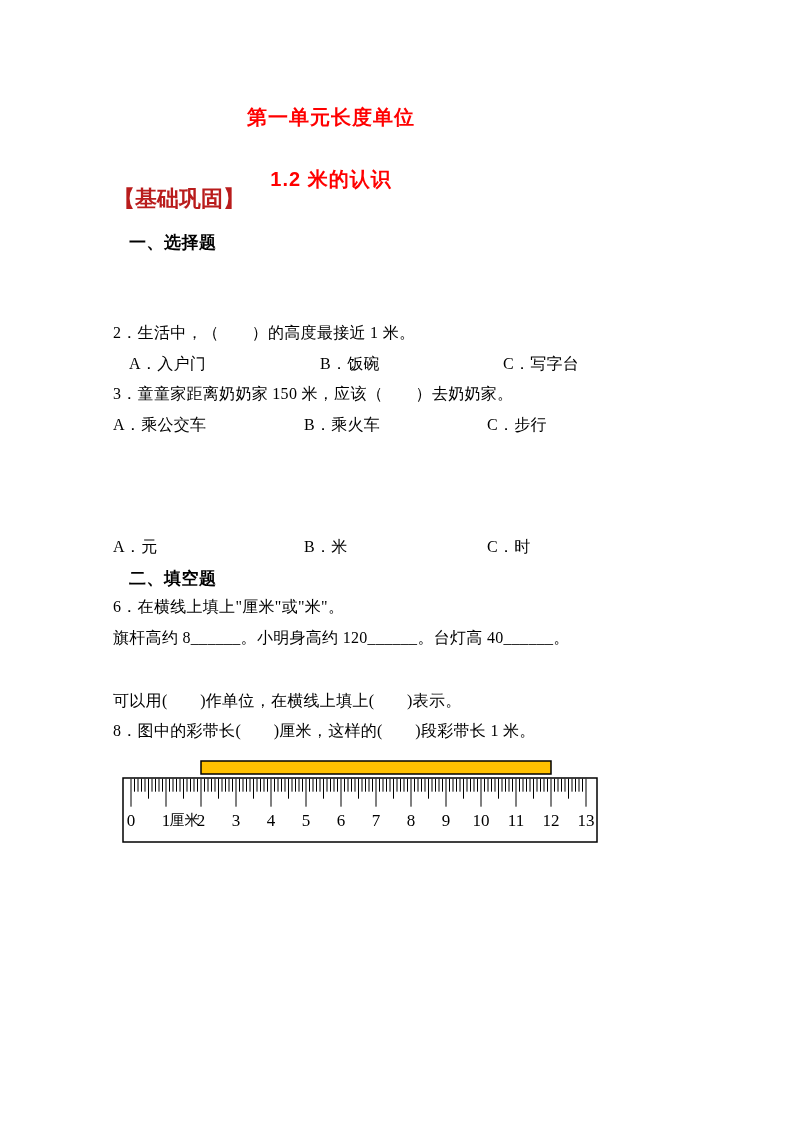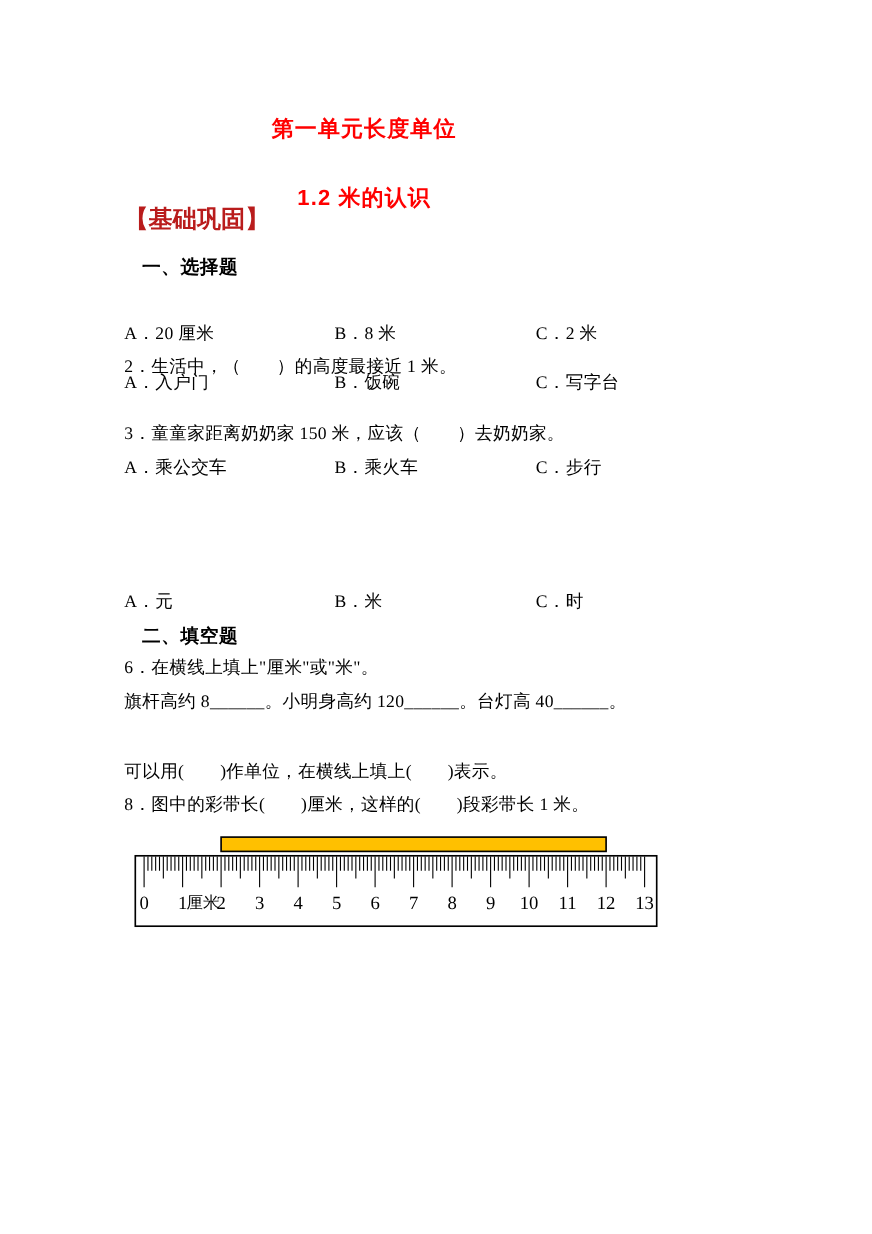--- a/index.html
+++ b/index.html
@@ -40,28 +40,23 @@
 <body>
 
 <div class="page">
 
   <div class="doc-title" style="top:104px;">第一单元长度单位</div>
   <div class="doc-title" style="top:166px;">1.2 米的认识</div>
   <div class="badge" style="top:184px;">【基础巩固】</div>
 
   <div class="sec-heading" style="top:231px;">一、选择题</div>
 
-  <div class="opts" style="top:293px;">
-    <span class="opt-a">A．20 厘米</span>
-    <span class="opt-b">B．8 米</span>
-    <span class="opt-c">C．2 米</span>
-  </div>
 
   <div class="line" style="top:323px;">2．生活中，（　　）的高度最接近 1 米。</div>
-  <div class="opts" style="top:338px;">
+  <div class="opts" style="top:354px;margin-left:16px;">
     <span class="opt-a">A．入户门</span>
     <span class="opt-b">B．饭碗</span>
     <span class="opt-c">C．写字台</span>
   </div>
 
   <div class="line" style="top:384px;">3．童童家距离奶奶家 150 米，应该（　　）去奶奶家。</div>
   <div class="opts" style="top:415px;">
     <span class="opt-a">A．乘公交车</span>
     <span class="opt-b">B．乘火车</span>
     <span class="opt-c">C．步行</span>

